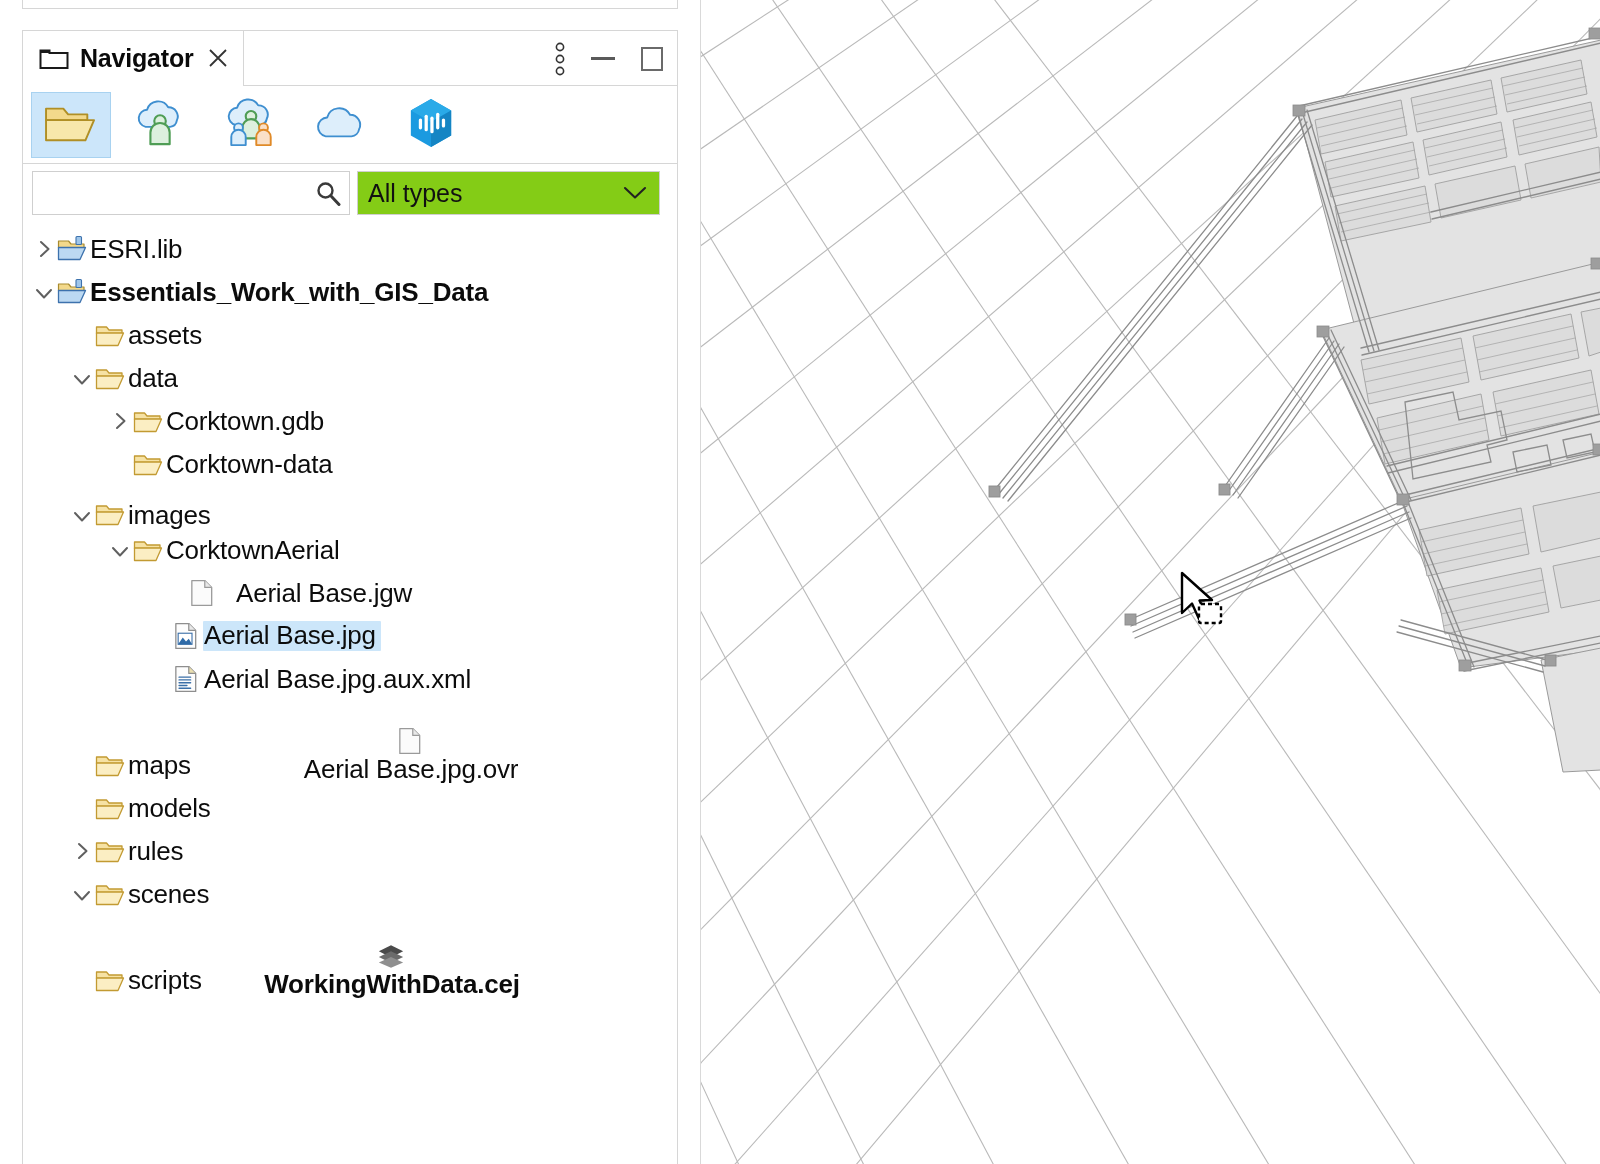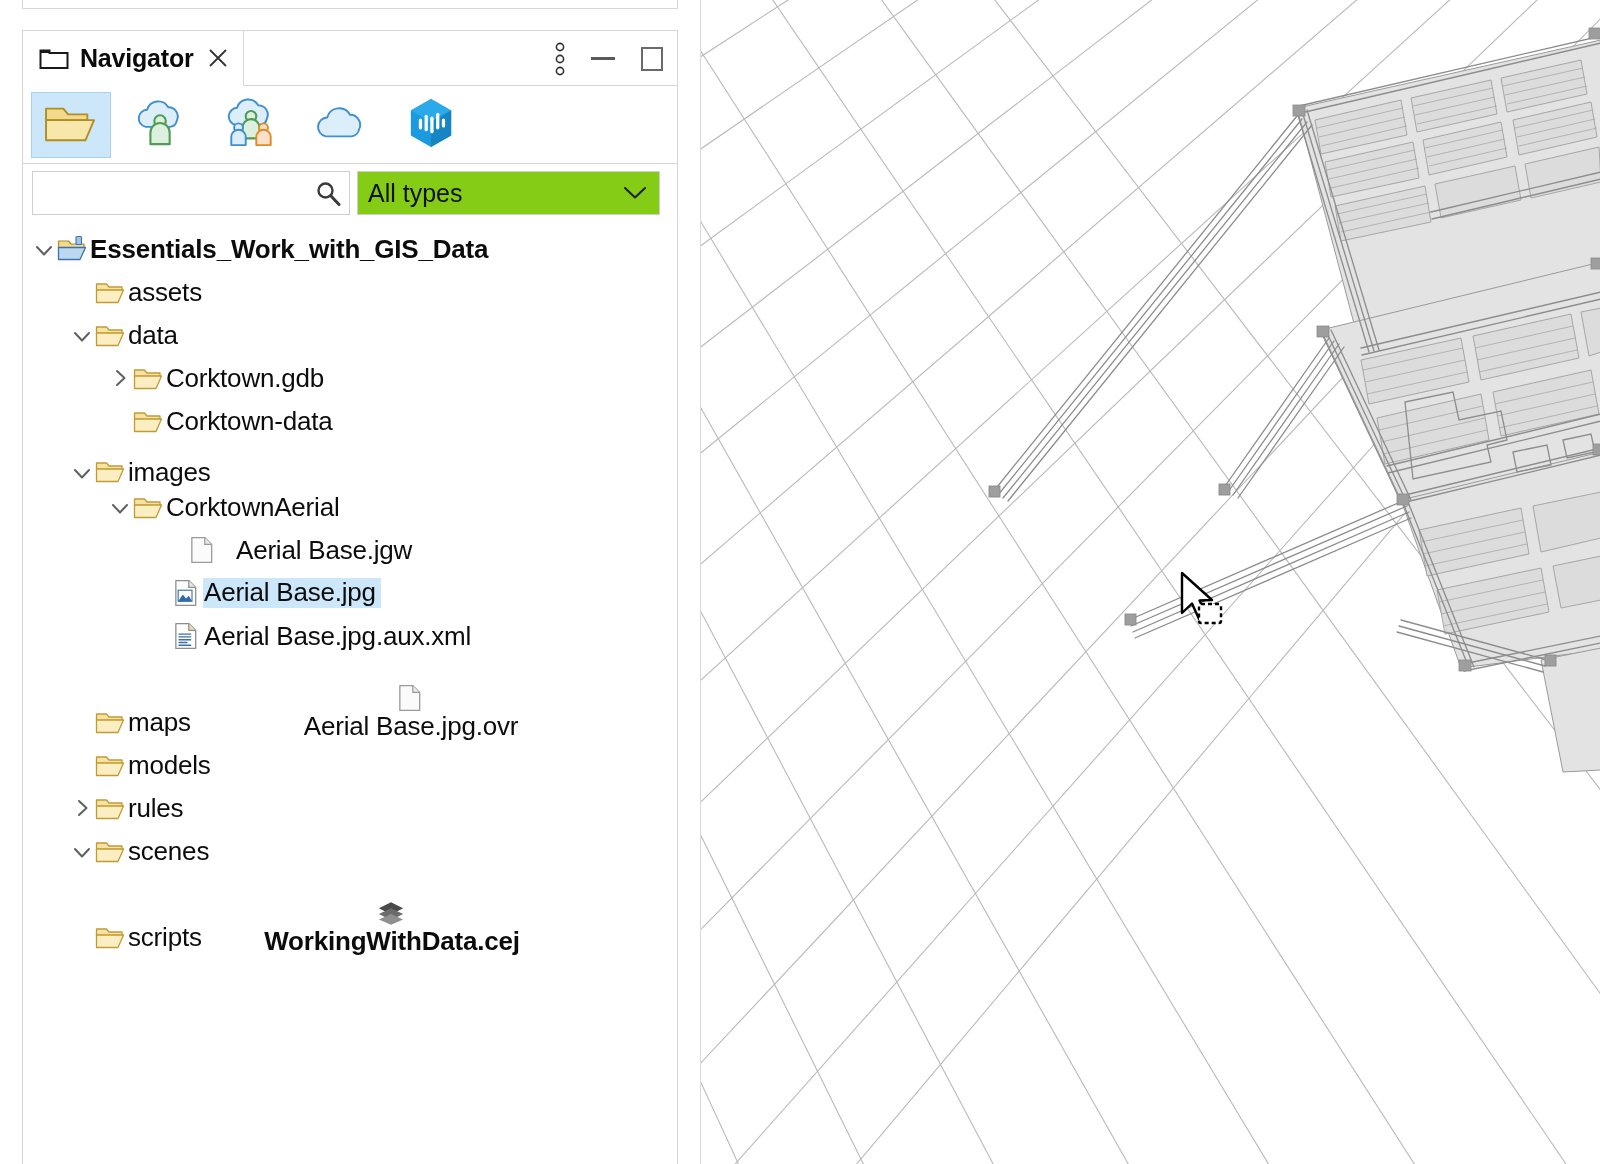--- a/index.html
+++ b/index.html
@@ -273,20 +273,35 @@
         <span class="type-label">All types</span>
         <span class="chevron-wrap">
           <svg viewBox="0 0 24 14" width="24" height="14">
             <path d="M2 2 L12 11.5 L22 2" fill="none" stroke="#222" stroke-width="2.1" stroke-linecap="round" stroke-linejoin="round"></path>
           </svg>
         </span>
       </div>
     </div>
 
     <div class="tree" id="tree">
+        <div class="tree-row" style="padding-left: 8px;">
+          <span class="twisty">
+            <svg viewBox="0 0 22 22" width="22" height="22">
+              <path d="M8 4 L15.5 11 L8 18" fill="none" stroke="#606060" stroke-width="2" stroke-linecap="round" stroke-linejoin="round"></path>
+            </svg>
+          </span>
+          <span class="row-icon">
+            <svg viewBox="0 0 30 28" width="30" height="28">
+              <path d="M1.5 6 h10 l2.5 3 h13 v4 h-25.5 z" fill="#f3d98b" stroke="#a98b2e" stroke-width="1.2" stroke-linejoin="round"></path>
+              <path d="M1.5 12.5 h27 l-5.5 12 h-21.5 z" fill="#bcd9f2" stroke="#3d72ad" stroke-width="1.3" stroke-linejoin="round"></path>
+              <rect x="19" y="1.5" width="5.5" height="8" rx="1" fill="#9fc6ea" stroke="#3d72ad" stroke-width="1.1"></rect>
+            </svg>
+          </span>
+          <span class="row-label">ESRI.lib</span>
+        </div>
         <div class="tree-row" style="padding-left: 8px;">
           <span class="twisty">
             <svg viewBox="0 0 22 22" width="22" height="22">
               <path d="M4 9 L11 16.5 L18 9" fill="none" stroke="#606060" stroke-width="2" stroke-linecap="round" stroke-linejoin="round"></path>
             </svg>
           </span>
           <span class="row-icon">
             <svg viewBox="0 0 30 28" width="30" height="28">
               <path d="M1.5 6 h10 l2.5 3 h13 v4 h-25.5 z" fill="#f3d98b" stroke="#a98b2e" stroke-width="1.2" stroke-linejoin="round"></path>
               <path d="M1.5 12.5 h27 l-5.5 12 h-21.5 z" fill="#bcd9f2" stroke="#3d72ad" stroke-width="1.3" stroke-linejoin="round"></path>

